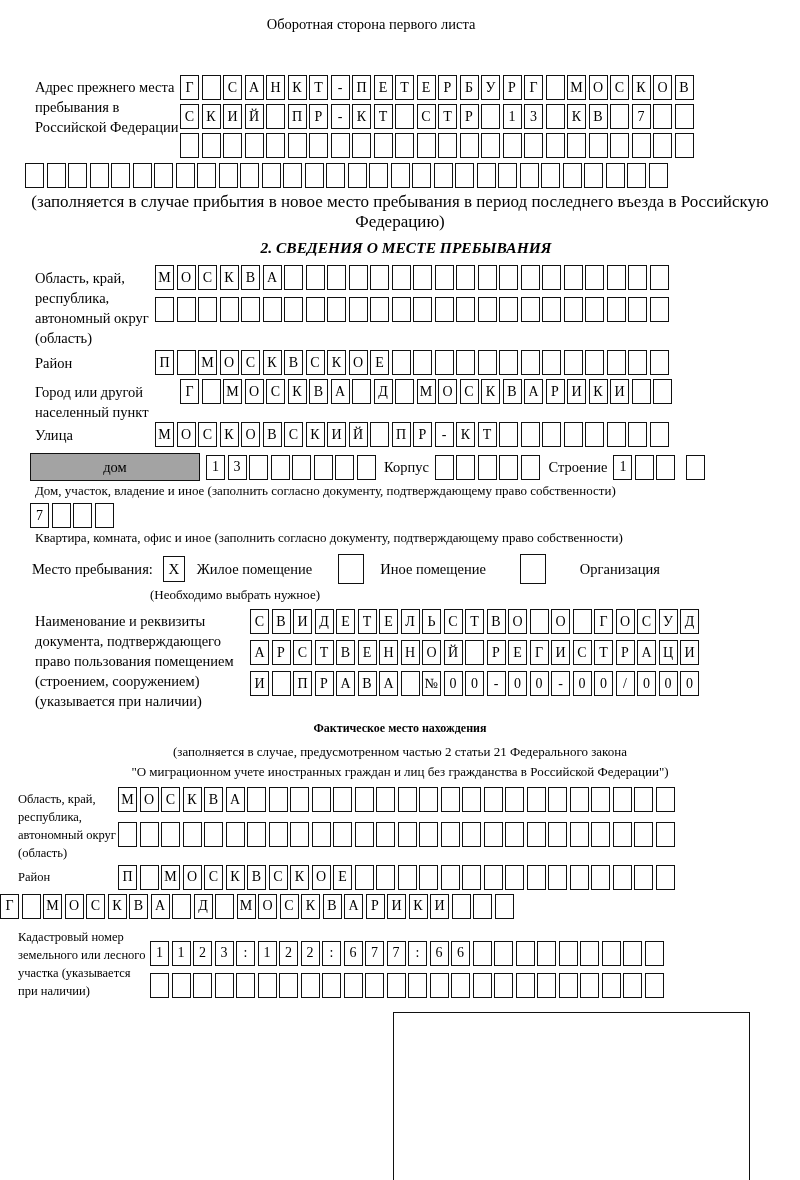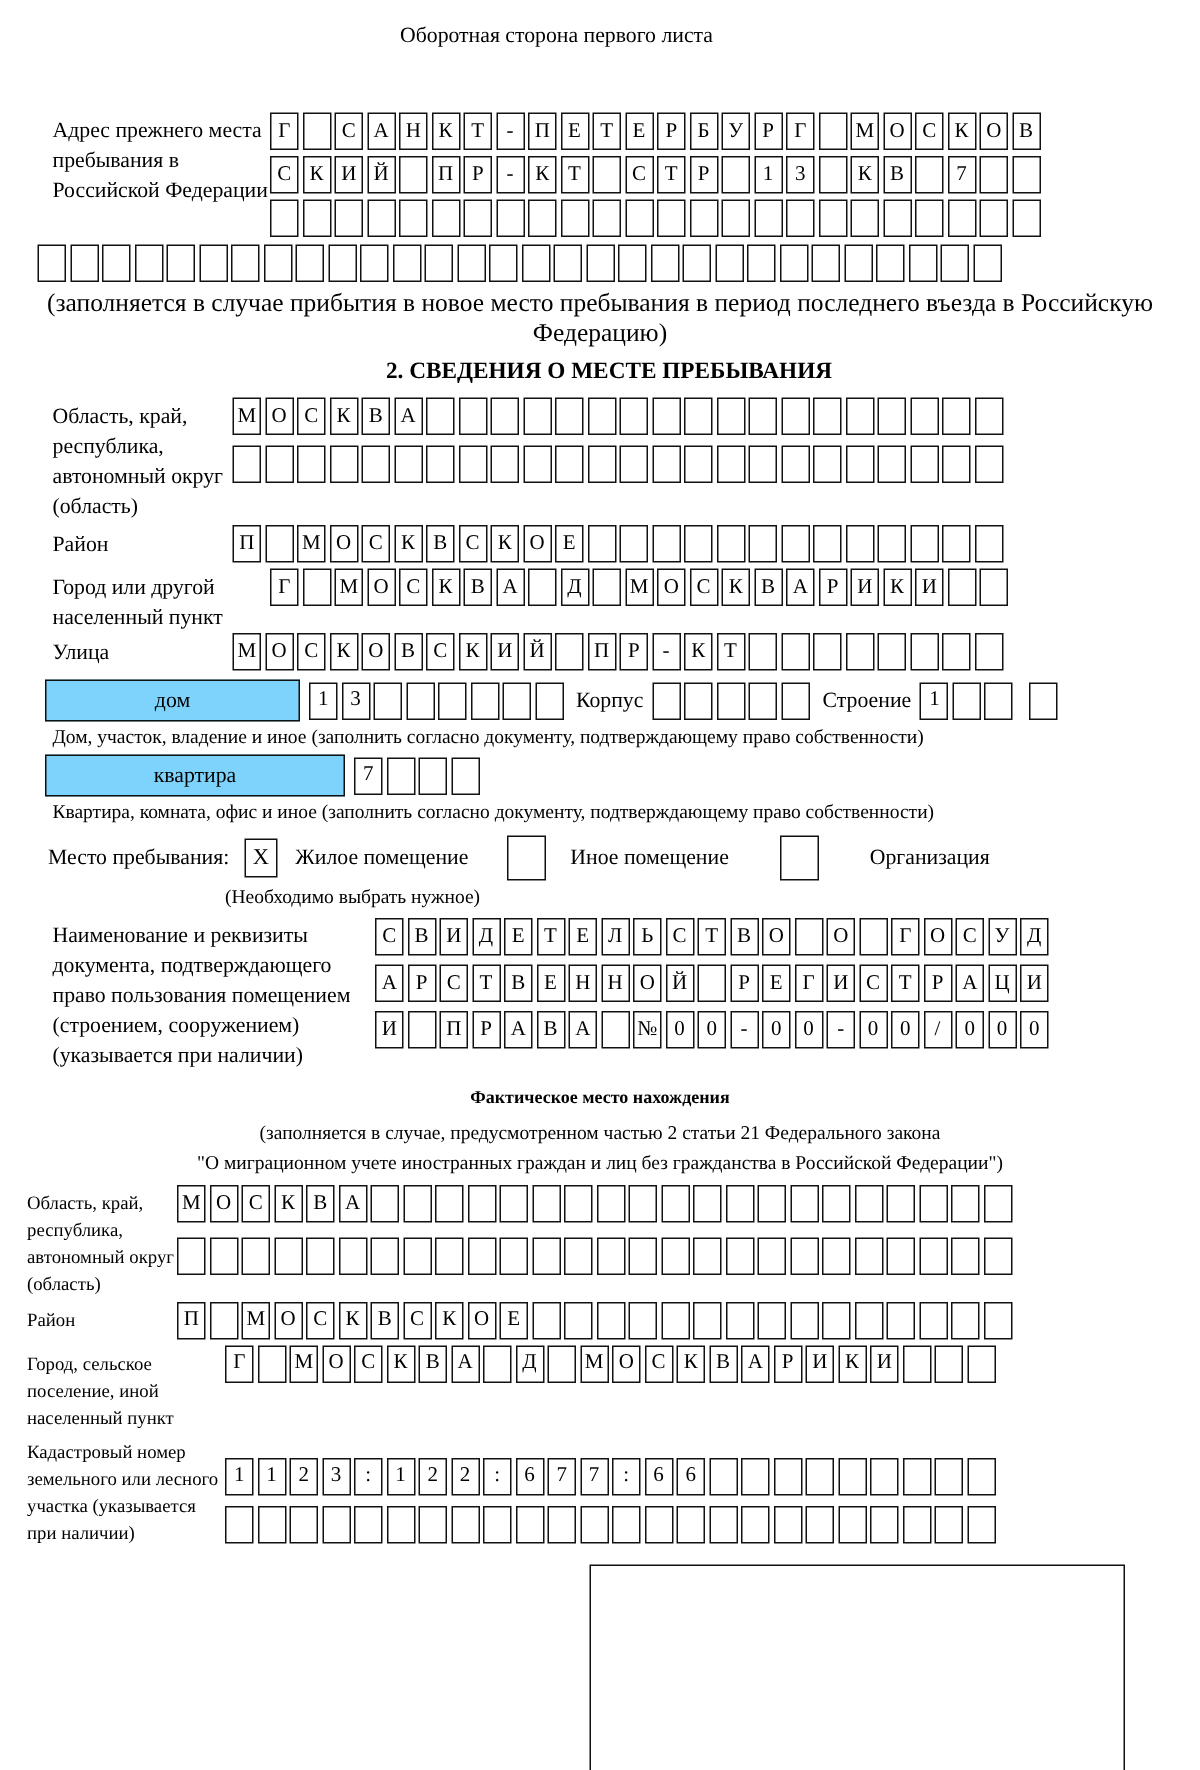--- a/index.html
+++ b/index.html
@@ -20,25 +20,25 @@
   .lbl-f2 { width:150px; padding-left:18px; font-size:12.5px; line-height:1.45; padding-top:3px; }
 
   .cellrow { display:flex; margin-bottom:4px; }
   .cb {
     width:19px; height:25px; border:1.5px solid #111; margin-right:2.5px;
     display:inline-flex; align-items:center; justify-content:center;
     font-size:14px; flex:0 0 auto; background:#fff;
   }
   .caption { font-size:17px; text-align:center; margin-top:2px; }
   .caption-left { font-size:13px; padding-left:35px; margin:2px 0 4px 0; }
-  .sec-title { font-weight:bold; font-size:15.5px; text-align:center; margin:7px 0 8px 12px; }
+  .sec-title { font-weight:bold; font-size:15.5px; text-align:center; margin:7px 0 8px 12px;font-style:italic; }
 
   .bigbox {
     border:1.5px solid #111; height:28px; display:flex; align-items:center;
-    justify-content:center; font-size:14.5px; background:#7dd3fc;
+    justify-content:center; font-size:14.5px; background:#a3a3a3;
   }
   .dom-line { display:flex; align-items:center; margin:2px 0 2px 30px; }
   .dom-box { width:170px; margin-right:6px; }
   .kv-box { width:200px; margin-right:6px; }
   .inline-lbl { font-size:14.5px; margin:0 6px; white-space:nowrap; }
 
   .chk-line { display:flex; align-items:center; padding-left:32px; margin-top:8px; }
   .chk {
     border:1.5px solid #111; display:inline-flex; align-items:center;
     justify-content:center; font-size:15px; background:#fff; flex:0 0 auto;
@@ -353,21 +353,20 @@
       <span class="cb"></span>
       <span class="cb"></span>
     </div>
   <div class="cellrow" style="margin-bottom:0; margin-left:8px;">
       <span class="cb"></span>
     </div>
 </div>
 <div class="caption-left">Дом, участок, владение и иное (заполнить согласно документу, подтверждающему право собственности)</div>
 
 <div class="dom-line">
-  <div class="bigbox kv-box">квартира</div>
   <div class="cellrow" style="margin-bottom:0;">
       <span class="cb">7</span>
       <span class="cb"></span>
       <span class="cb"></span>
       <span class="cb"></span>
     </div>
 </div>
 <div class="caption-left">Квартира, комната, офис и иное (заполнить согласно документу, подтверждающему право собственности)</div>
 
 <div class="chk-line">
@@ -548,21 +547,20 @@
       <span class="cb"></span>
       <span class="cb"></span>
       <span class="cb"></span>
       <span class="cb"></span>
       <span class="cb"></span>
       <span class="cb"></span>
     </div>
 </div>
 
 <div class="frow">
-  <div class="lbl lbl-f2">Город, сельское поселение, иной населенный пункт</div>
   <div class="cellrow">
       <span class="cb">Г</span>
       <span class="cb"></span>
       <span class="cb">М</span>
       <span class="cb">О</span>
       <span class="cb">С</span>
       <span class="cb">К</span>
       <span class="cb">В</span>
       <span class="cb">А</span>
       <span class="cb"></span>

